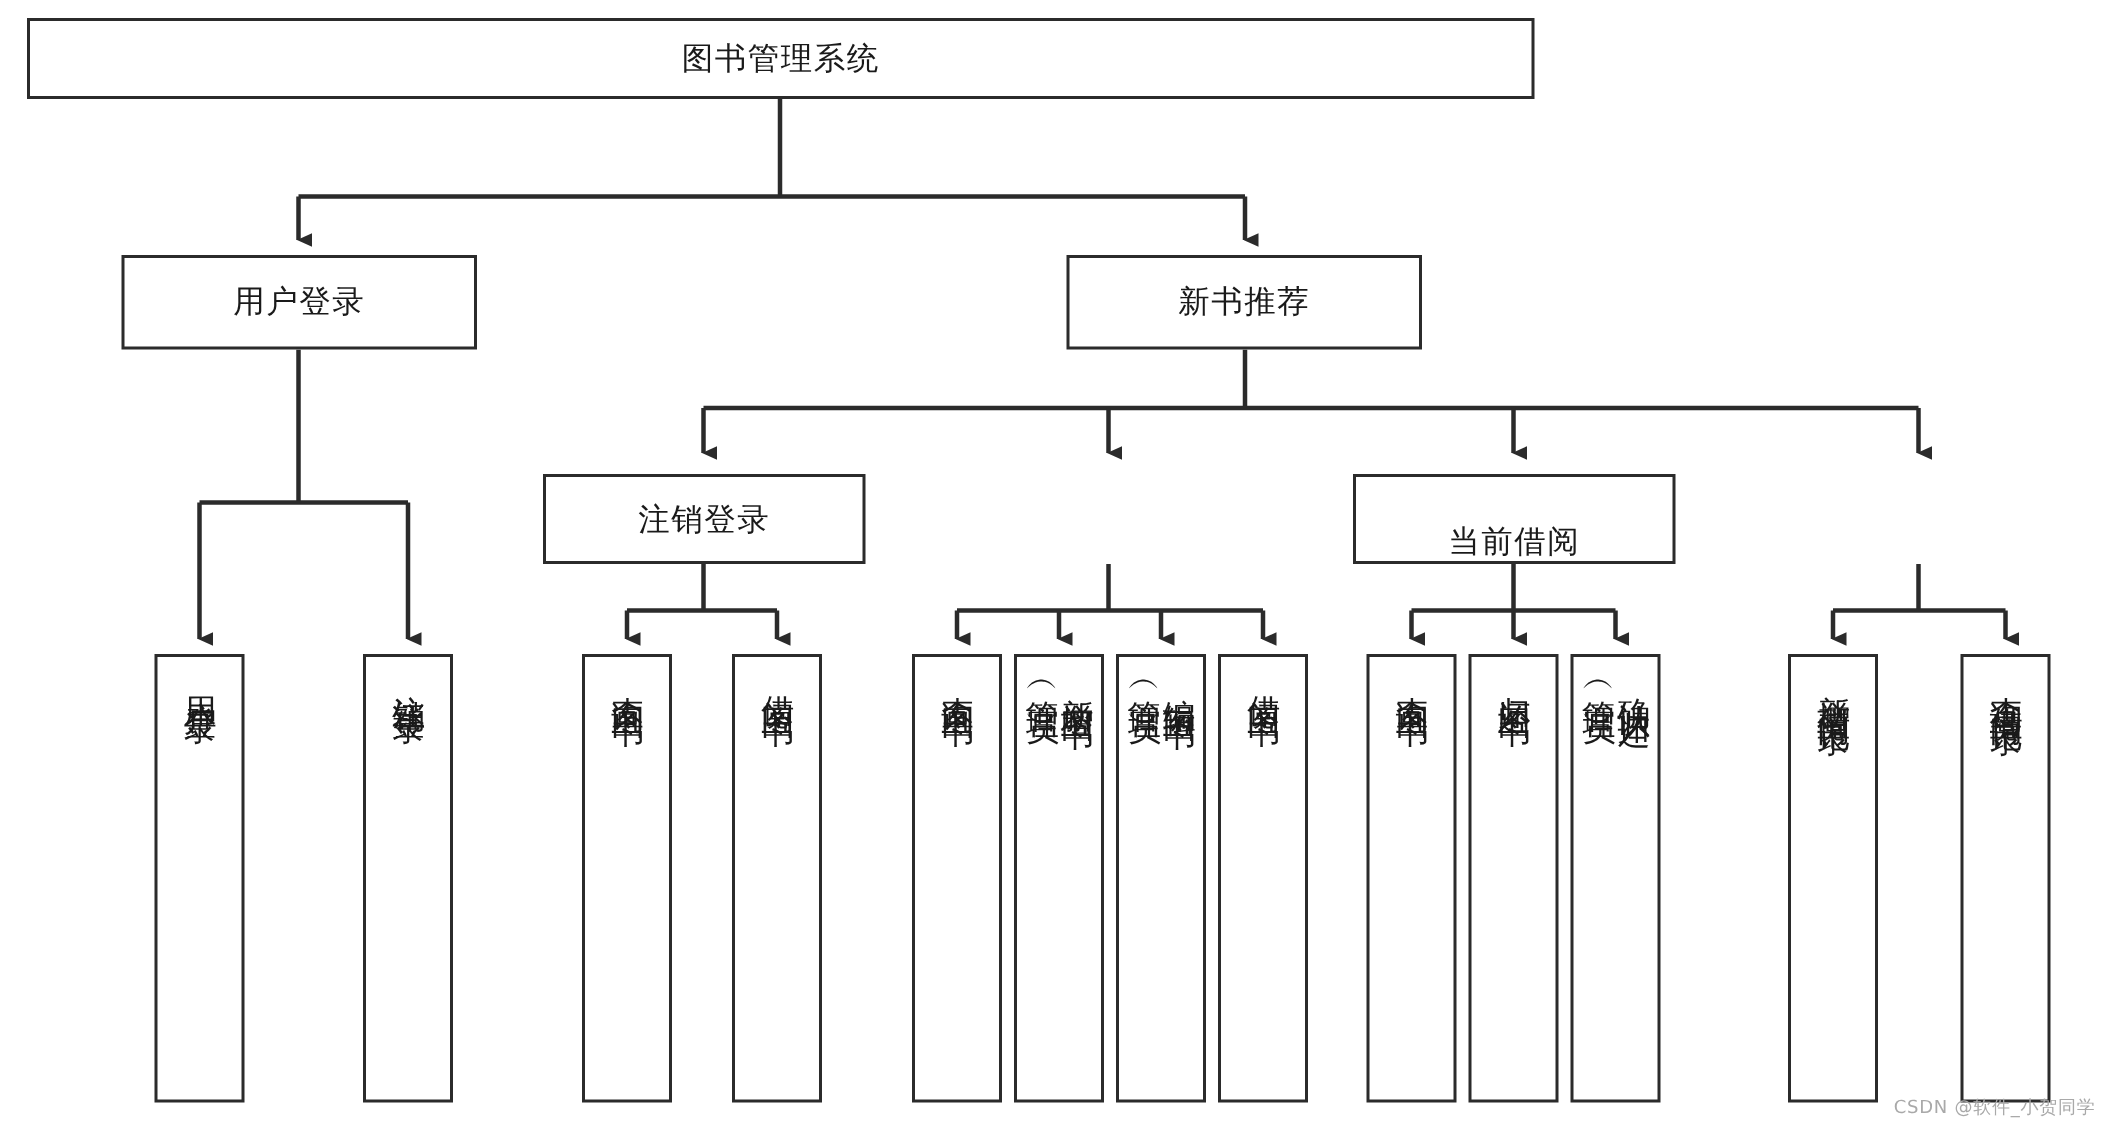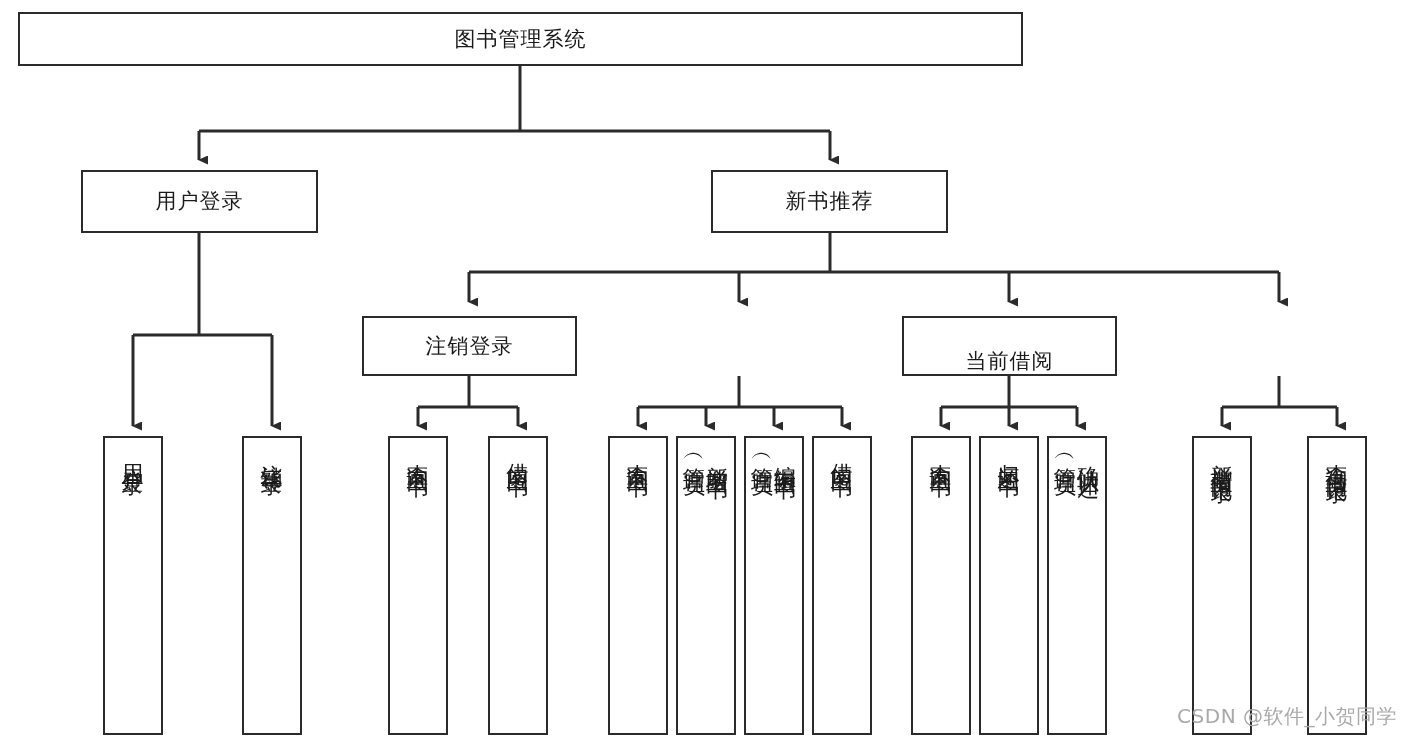--- a/index.html
+++ b/index.html
@@ -55,22 +55,22 @@
   .node.v .node-label {
     writing-mode: vertical-rl;
     text-orientation: upright;
     font-size: 22px;
     letter-spacing: 4px;
     line-height: 1.05;
   }
   .watermark {
     position: absolute;
     right: 8px;
-    bottom: 17px;
-    font-size: 20px;
+    bottom: 0;
+    font-size: 12px;
     color: #a9a9a9;
     letter-spacing: 0.5px;
     z-index: 6;
     pointer-events: none;
     white-space: nowrap;
   }
 </style>
 </head>
 <body>
 

